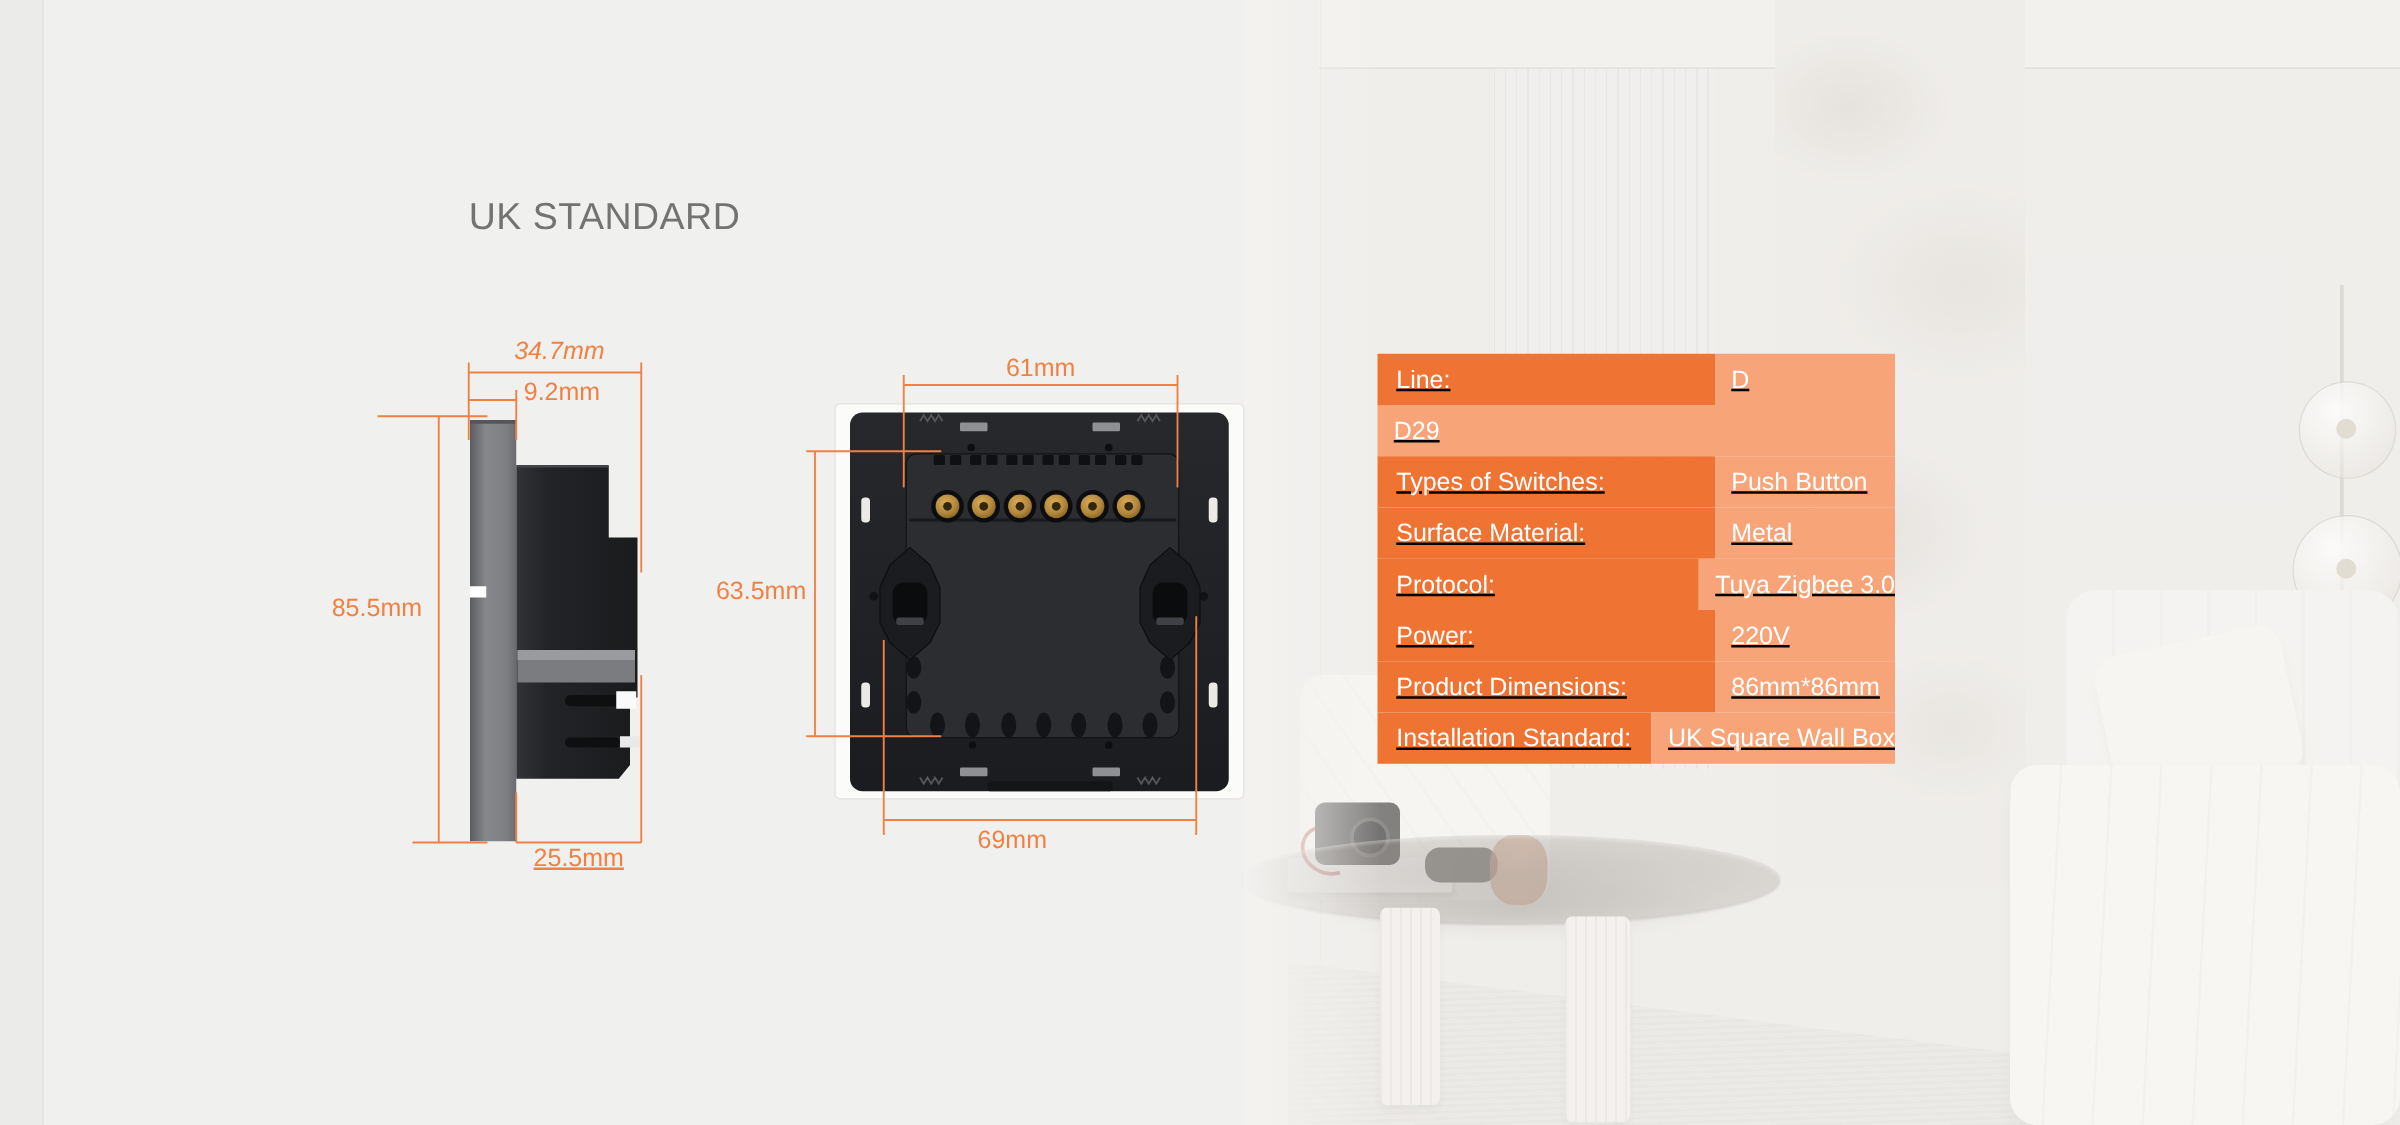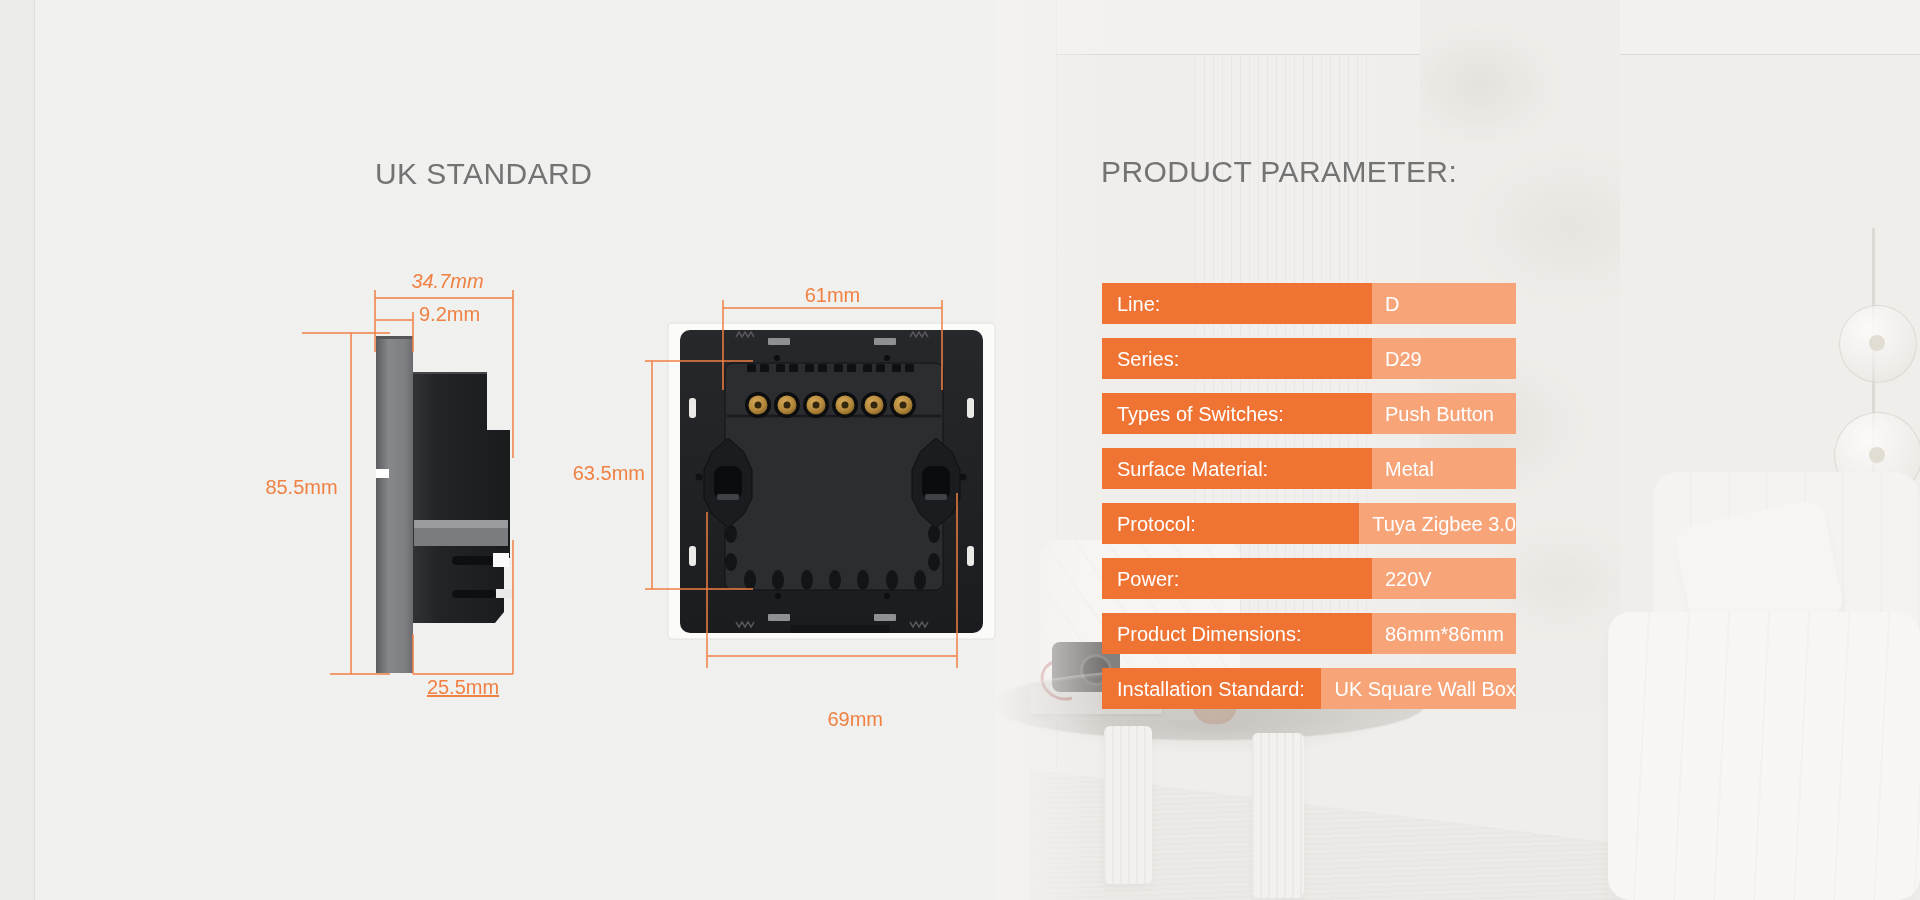--- a/index.html
+++ b/index.html
@@ -65,24 +65,24 @@
   .pp-title{left:1101px;top:155px;}
 
   
   .dim{color:#f08143;font-size:20px;white-space:nowrap;}
   .d-347{left:395px;top:270px;width:105px;text-align:center;font-style:italic;}
   .d-92{left:419px;top:303px;}
   .d-855{left:258px;top:476px;width:87px;text-align:center;}
   .d-255{left:410px;top:676px;width:106px;text-align:center;text-decoration:underline;}
   .d-61{left:782px;top:284px;width:101px;text-align:center;}
   .d-635{left:553px;top:462px;width:92px;text-align:right;}
-  .d-69{left:782px;top:661px;width:101px;text-align:right;margin-top:47px;}
+  .d-69{left:782px;top:661px;width:101px;text-align:left;}
 
   
-  .param-table{left:1102px;top:283px;width:414px;display:flex;flex-direction:column;gap:14px;}
+  .param-table{left:1102px;top:283px;width:414px;display:flex;flex-direction:column;gap:0;text-decoration:underline;}
   .param-row{display:flex;height:41px;}
   .param-label{width:270px;background:#ef7434;color:#ffffff;font-size:20px;line-height:42px;padding-left:15px;box-sizing:border-box;}
   .param-value{flex:1;background:#f6a478;color:#ffffff;font-size:20px;line-height:42px;padding-left:13px;box-sizing:border-box;white-space:nowrap;}
 
   svg{position:absolute;}
 </style>
 </head>
 <body>
 
 <div class="canvas">
@@ -110,21 +110,20 @@
   <div class="abs camera-lens"></div>
   <div class="abs headphones"></div>
   <div class="abs amber-item"></div>
   <div class="abs table-top"></div>
   <div class="abs table-leg leg1"></div>
   <div class="abs table-leg leg2"></div>
   <div class="abs blend-left"></div>
   <div class="abs photo-wash"></div>
 
   <div class="abs title uk-title">UK STANDARD</div>
-  <div class="abs title pp-title">PRODUCT PARAMETER:</div>
 
   <svg style="left:250px;top:280px" width="300" height="430" viewBox="250 280 300 430">
     <defs>
       <linearGradient id="plateH" x1="0" y1="0" x2="1" y2="0">
         <stop offset="0" stop-color="#5c5d60"></stop>
           <stop offset="0.35" stop-color="#87888b"></stop>
         <stop offset="0.8" stop-color="#7d7e81"></stop>
           <stop offset="1" stop-color="#6a6b6e"></stop>
       </linearGradient>
       <linearGradient id="modH" x1="0" y1="0" x2="1" y2="0">
@@ -310,21 +309,20 @@
   <div class="abs dim d-61">61mm</div>
   <div class="abs dim d-635">63.5mm</div>
   <div class="abs dim d-69">69mm</div>
 
   <div class="abs param-table">
     <div class="param-row">
       <div class="param-label">Line:</div>
       <div class="param-value">D</div>
     </div>
     <div class="param-row">
-      <div class="param-label">Series:</div>
       <div class="param-value">D29</div>
     </div>
     <div class="param-row">
       <div class="param-label">Types of Switches:</div>
       <div class="param-value">Push Button</div>
     </div>
     <div class="param-row">
       <div class="param-label">Surface Material:</div>
       <div class="param-value">Metal</div>
     </div>

